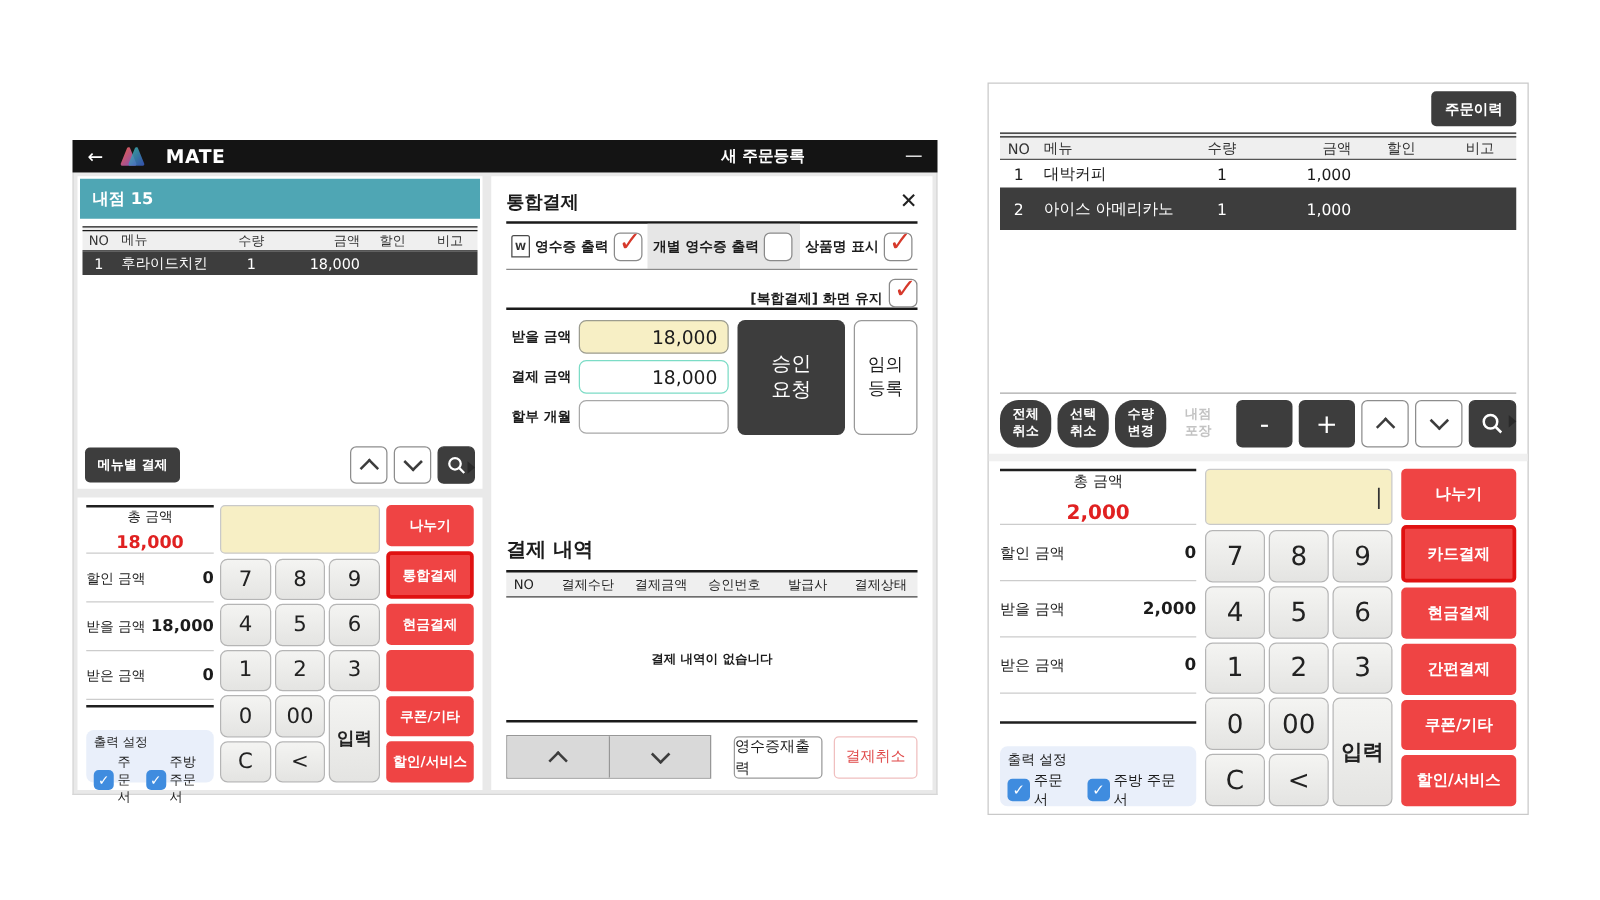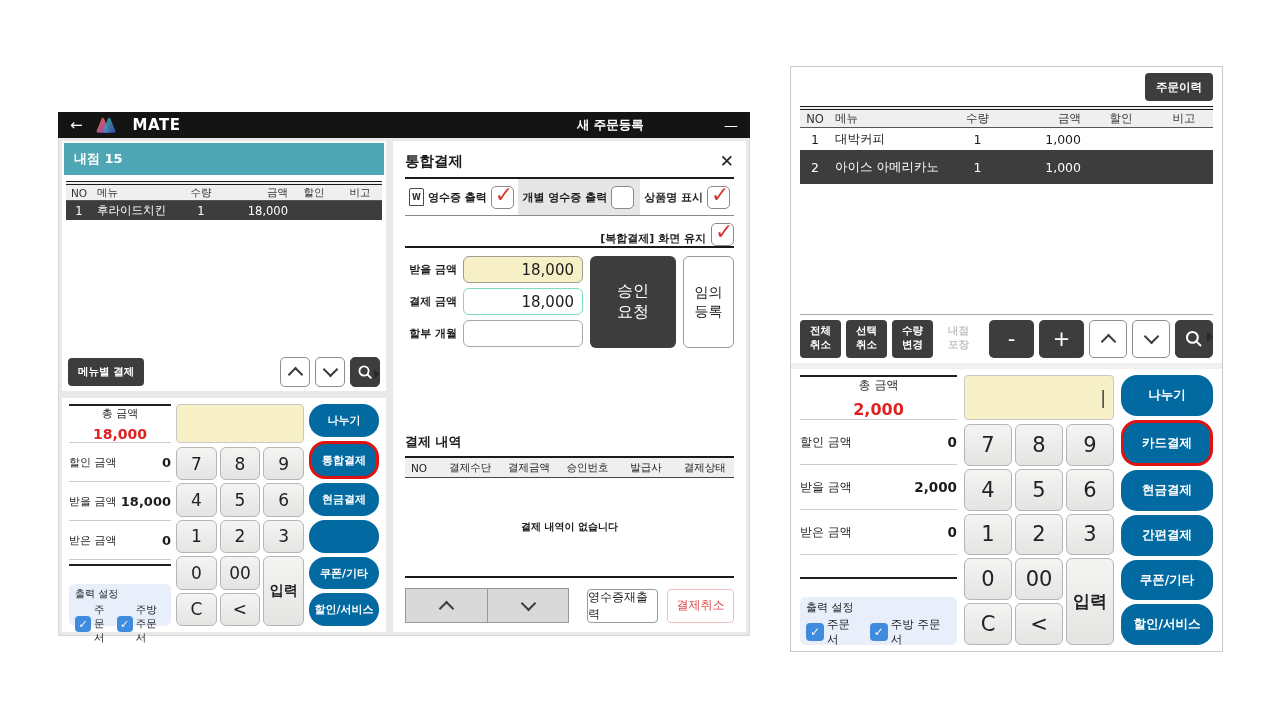--- a/index.html
+++ b/index.html
@@ -54,21 +54,21 @@
 .print-title{font-size:10px;color:#222;}
 .print-opts{display:flex;gap:9px;margin-top:2px;align-items:center;}
 .print-opt{display:flex;align-items:center;gap:3px;font-size:10.5px;}
 .bluecheck{width:16px;height:16px;background:#3f8cdf;border-radius:4px;color:#fff;display:flex;align-items:center;justify-content:center;font-size:11px;font-weight:bold;flex:0 0 16px;}
 .numpad-col{display:flex;flex-direction:column;gap:4px;}
 .amount-input{background:#f7efc5;border:1px solid #c9c9c9;border-radius:4px;display:flex;align-items:center;justify-content:flex-end;padding:0 7px;font-size:16px;}
 .keys{flex:1;display:grid;grid-template-columns:repeat(3,1fr);grid-template-rows:repeat(5,1fr);gap:3px;}
 .key{background:linear-gradient(#f4f4f2,#e4e4e2);border:1px solid #b5b5b5;border-radius:6px;display:flex;align-items:center;justify-content:center;color:#222;}
 .key.enter{grid-column:3;grid-row:4/6;font-weight:bold;}
 .actions-col{display:flex;flex-direction:column;gap:4px;}
-.action-btn{flex:1;background:#0369a1;border-radius:16px;color:#fff;font-weight:bold;display:flex;align-items:center;justify-content:center;}
+.action-btn{flex:1;background:#ef4444;border-radius:4px;color:#fff;font-weight:bold;display:flex;align-items:center;justify-content:center;}
 .action-btn.hl{border:3px solid #e01212;}
 
 .lsum .srow{height:39px;flex:0 0 39px;}
 .lsum .numpad-col{flex:0 0 128px;width:128px;}
 .lsum .actions-col{flex:0 0 70px;width:70px;}
 .lsum .amount-input{height:39px;flex:0 0 39px;}
 .lsum .key{font-size:17px;}
 .lsum .key.enter{font-size:14px;}
 .lsum .action-btn{font-size:11px;}
 .lsum .print-inner{height:42px;}
@@ -91,21 +91,21 @@
 .fields-row{display:flex;gap:7px;padding:8px 0 10px;flex:0 0 110px;}
 .fields-stack{display:flex;flex-direction:column;gap:5px;}
 .field-line{display:flex;align-items:center;gap:6px;}
 .field-label{width:52px;text-align:right;font-size:11px;font-weight:bold;flex:0 0 52px;}
 .field-box{width:120px;height:27px;border:1px solid #a8a8a8;border-radius:6px;display:flex;align-items:center;justify-content:flex-end;padding:0 8px;font-size:15px;}
 .field-yellow{background:#f7efc5;border-color:#9c9c8f;}
 .field-teal{border:1.5px solid #7cdcc6;}
 .approve-btn{width:96px;background:#3d3d3d;border-radius:6px;color:#fff;font-size:16px;display:flex;align-items:center;justify-content:center;text-align:center;line-height:1.3;}
 .manual-btn{width:57px;border:1px solid #999;border-radius:6px;font-size:14px;display:flex;align-items:center;justify-content:center;text-align:center;line-height:1.35;background:#fff;}
 .dlg-space{flex:1;}
-.hist-title{font-size:13px;font-weight:bold;padding:3px 0 5px;}
+.hist-title{font-size:16px;font-weight:bold;padding:3px 0 5px;}
 .hist-header{display:flex;background:#efefef;border-top:2px solid #1a1a1a;border-bottom:1px solid #444;height:22px;align-items:center;font-size:10.5px;color:#222;}
 .h-no{flex:0 0 36px;padding-left:6px;}
 .h-c{flex:1;text-align:center;}
 .hist-empty{height:98px;flex:0 0 98px;display:flex;align-items:center;justify-content:center;font-size:10px;font-weight:bold;}
 .dlg-footer{border-top:2px solid #1a1a1a;padding-top:9px;display:flex;align-items:center;gap:9px;flex:0 0 48px;}
 .ud-group{display:flex;border:1px solid #979797;}
 .ud-btn{width:81px;height:33px;background:#d9d9d9;display:flex;align-items:center;justify-content:center;}
 .ud-btn + .ud-btn{border-left:1px solid #979797;}
 .reprint-btn{width:118px;height:34px;border:1px solid #9a9a9a;border-radius:4px;display:flex;align-items:center;justify-content:center;font-size:12px;background:#fff;}
 .cancel-btn{width:112px;height:34px;border:1px solid #f0bfbf;border-radius:4px;color:#e04b4b;font-size:12px;display:flex;align-items:center;justify-content:center;background:#fff;}
@@ -117,21 +117,21 @@
 .rp .t-header{height:22px;font-size:11.5px;}
 .rp .t-row{font-size:12.5px;min-height:22px;}
 .rp .row-selected{min-height:34px;}
 .rp .c-no{flex:0 0 30px;}
 .rp .c-qty{flex:0 0 55px;}
 .rp .c-amt{flex:0 0 82px;padding-right:6px;}
 .rp .c-dis{flex:0 0 68px;}
 .rp .c-note{flex:0 0 58px;}
 .rp-list-space{flex:1;border-bottom:1px solid #a9a9a9;}
 .rp-ctrl{flex:0 0 48px;display:flex;align-items:center;gap:5px;padding:5px 0;}
-.tb{width:41px;height:38px;border-radius:4px;background:#3d3d3d;color:#fff;font-size:10.5px;line-height:1.3;display:flex;align-items:center;justify-content:center;text-align:center;font-weight:bold;font-family:Liberation Mono, monospace;}
+.tb{width:41px;height:38px;border-radius:15px;background:#3d3d3d;color:#fff;font-size:10.5px;line-height:1.3;display:flex;align-items:center;justify-content:center;text-align:center;font-weight:bold;}
 .tb.disabled{background:transparent;color:#c3c3c3;}
 .pm{width:45px;height:38px;background:#3d3d3d;border-radius:5px;color:#fff;font-size:21px;display:flex;align-items:center;justify-content:center;}
 .rp .sq-btn{width:38px;height:38px;}
 .rp-gap{flex:0 0 6px;background:#f0f0f0;margin:0 -9px;}
 .rsum{flex:0 0 276px;display:flex;gap:7px;padding-top:6px;}
 .rsum .srow{height:45px;flex:0 0 45px;}
 .rsum .srow .lbl{font-size:12px;}
 .rsum .srow .val{font-size:13.5px;}
 .rsum .val.red{font-size:16px;}
 .rsum .numpad-col{flex:0 0 150px;width:150px;}

